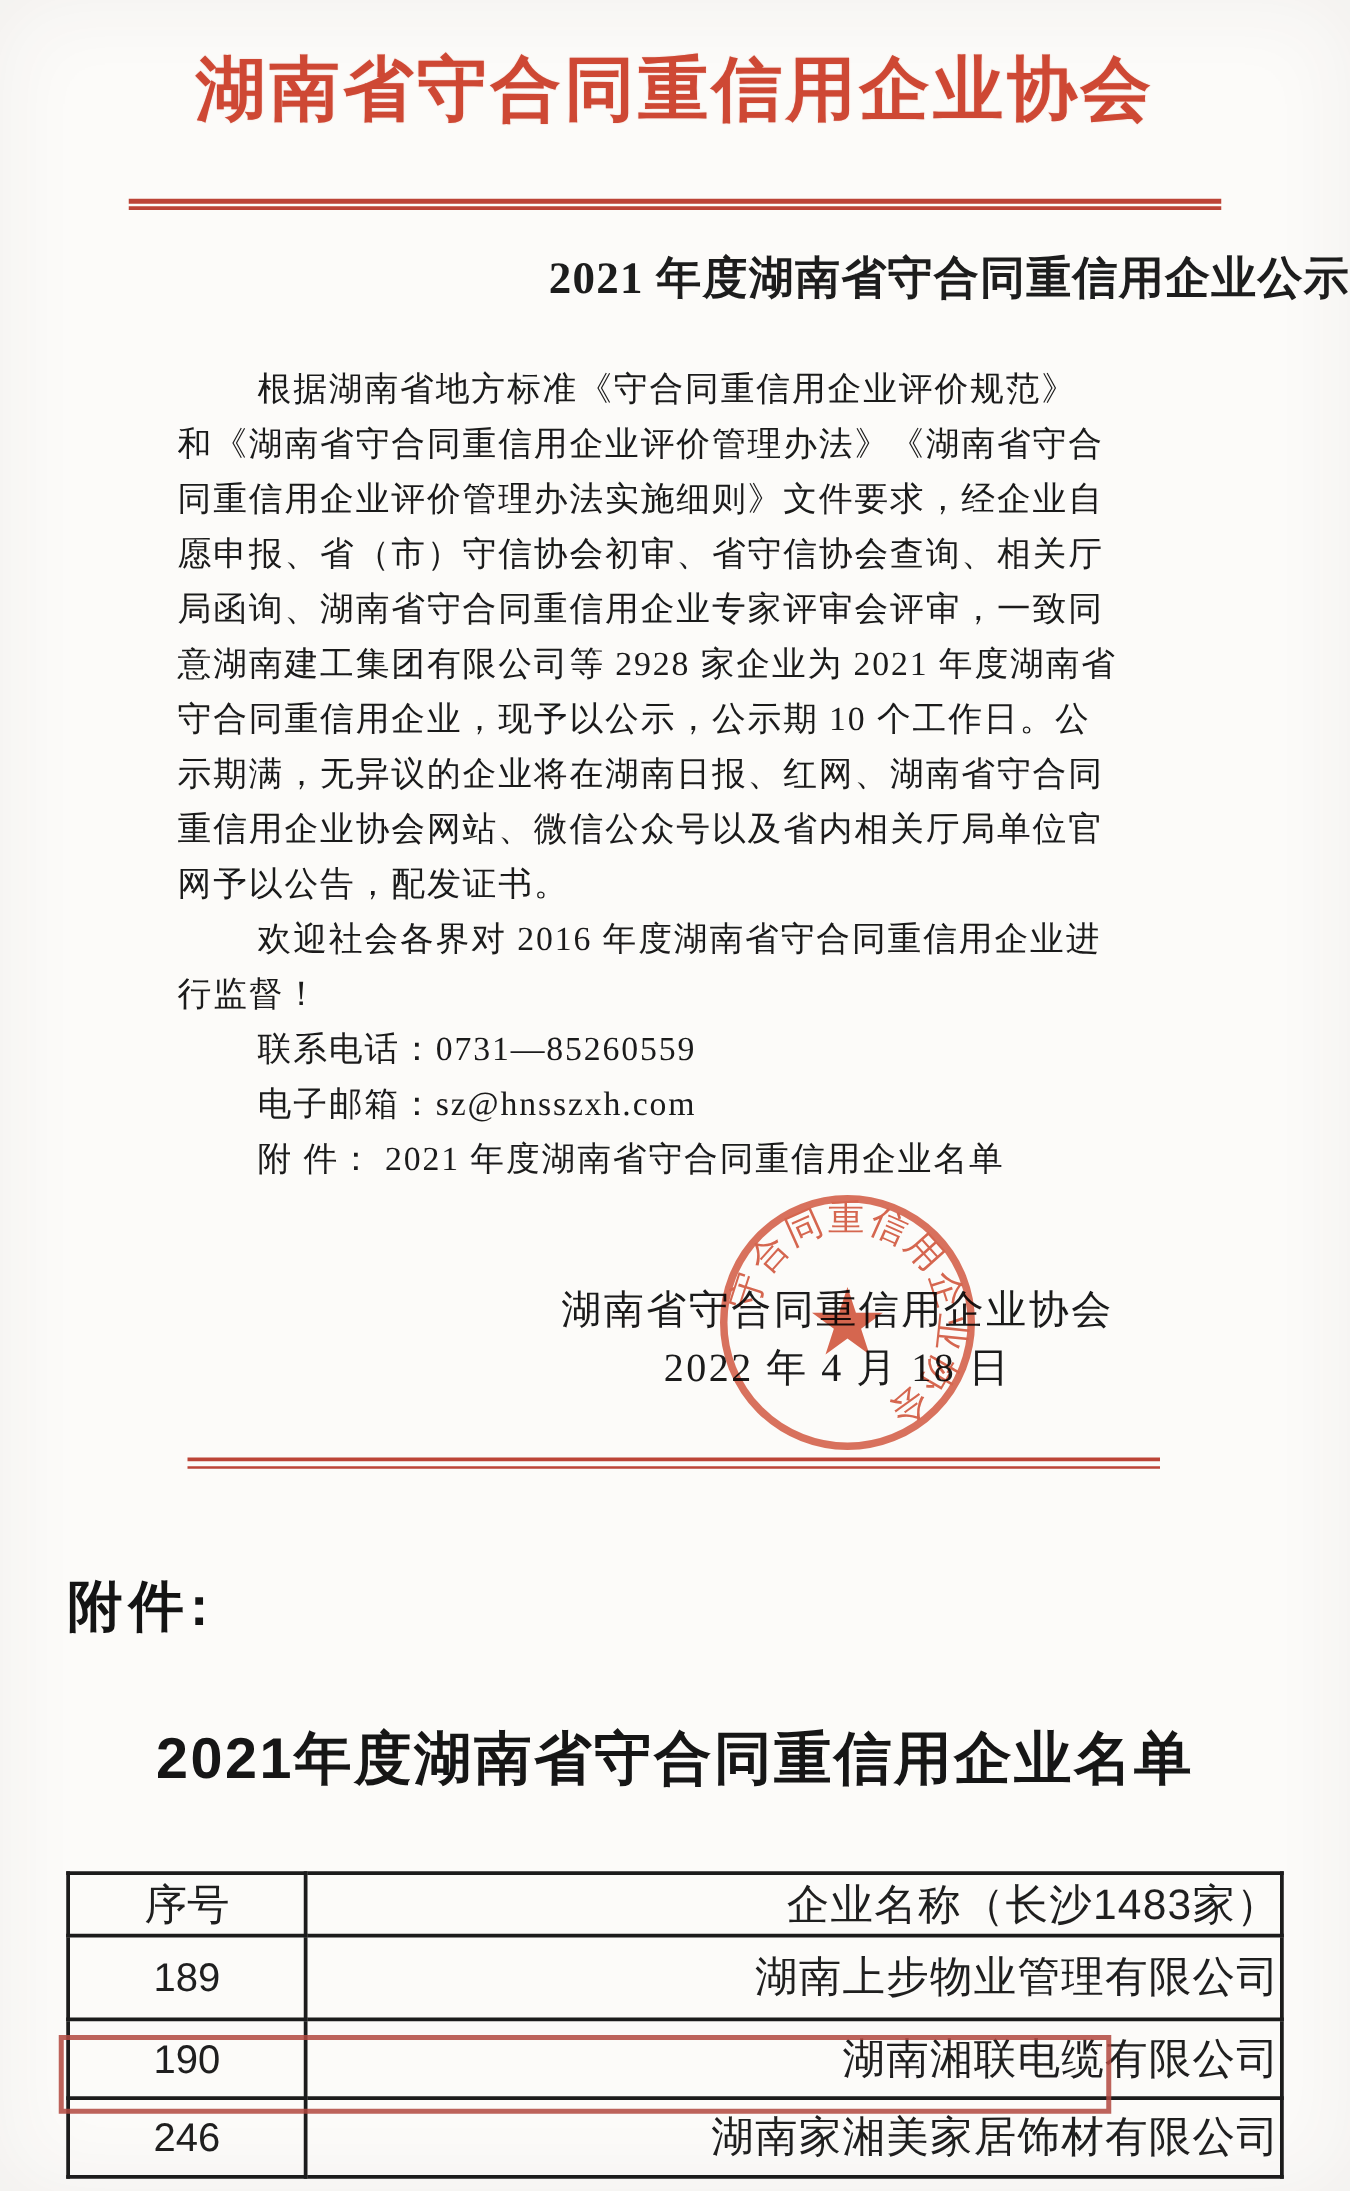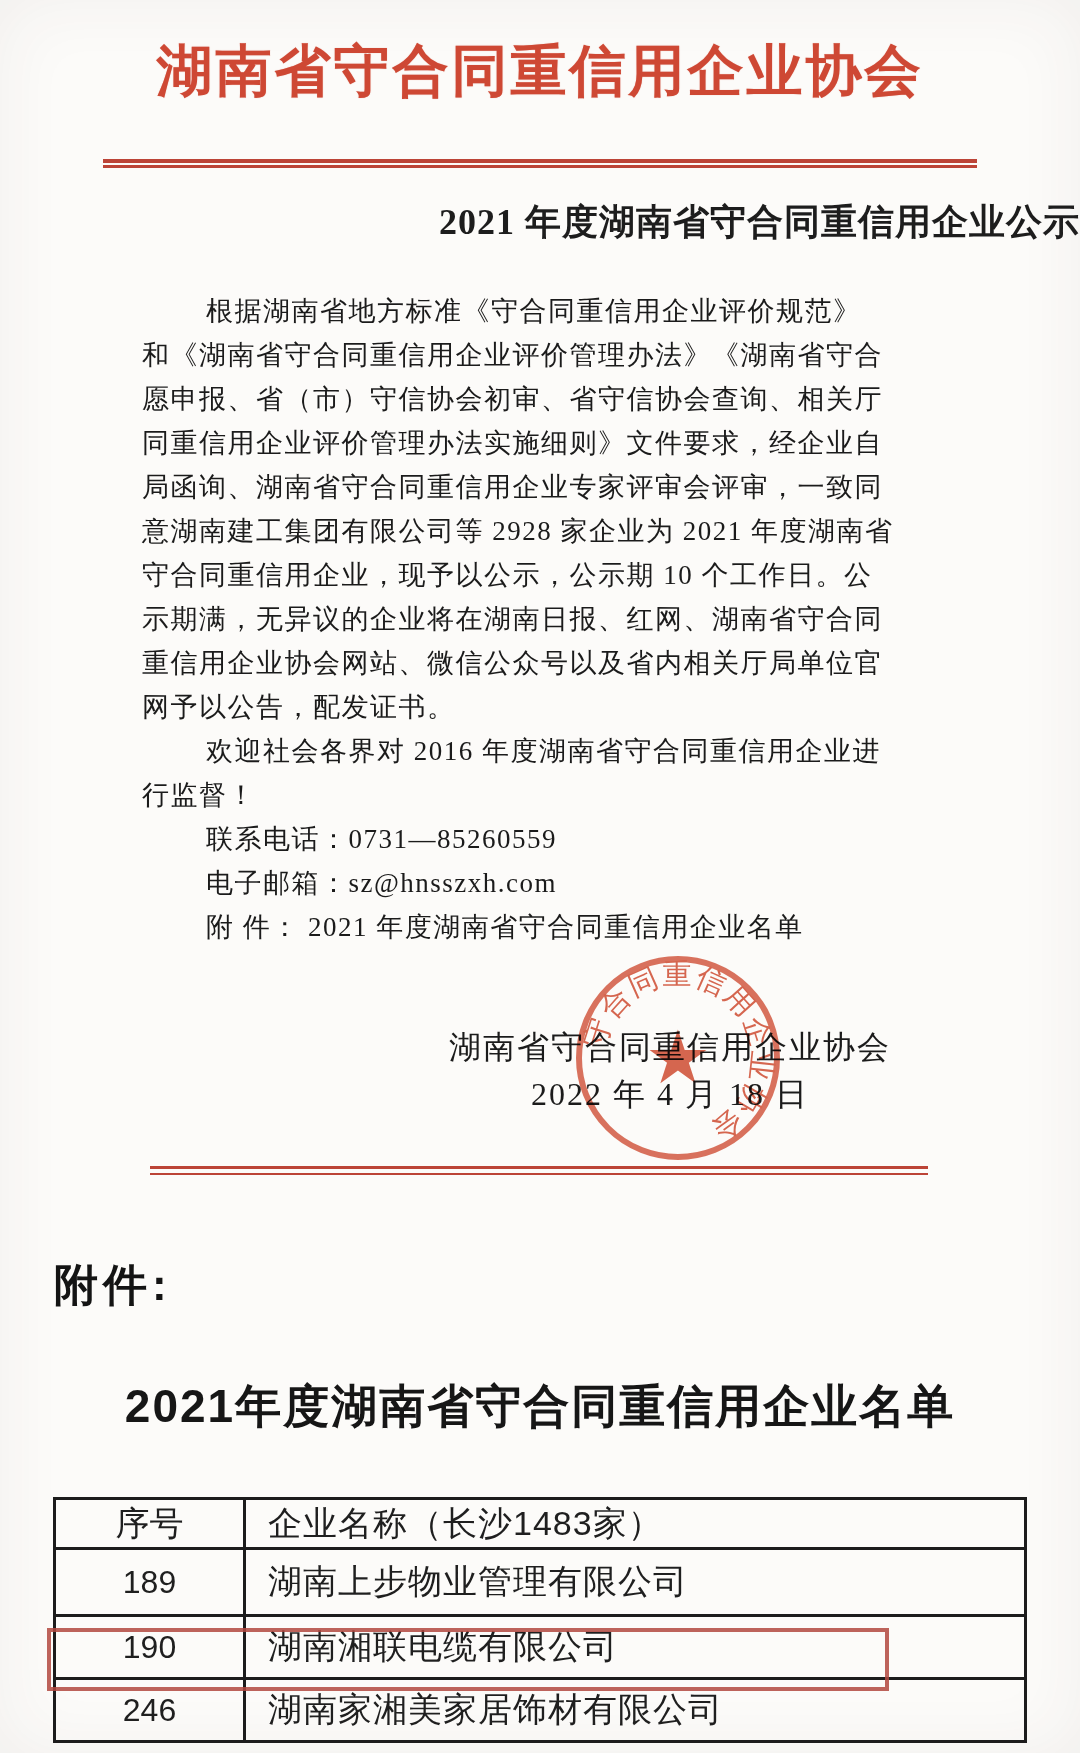--- a/index.html
+++ b/index.html
@@ -115,20 +115,21 @@
     width: 974px;
     border-collapse: collapse;
     font-family: "Liberation Sans", "DejaVu Sans", sans-serif;
     font-size: 34px;
     color: #1f1f1f;
     background: transparent;
   }
   .list-table td {
     border: 3px solid #1c1c1c;
     padding: 0;
+    text-align: right;
   }
   .list-table .col-no { width: 190px; text-align: center; }
   .list-table .col-name { padding-left: 22px; letter-spacing: 1px; }
   .list-table tr { height: 63px; }
   .list-table tr.header-row { height: 50px; }
   .list-table tr.r0 { height: 67px; }
   .list-table .num { font-size: 32px; letter-spacing: 0; }
 
   
   .highlight-box {
@@ -149,23 +150,23 @@
   <div class="red-rule top"></div>
 
   <div class="doc-title">2021 年度湖南省守合同重信用企业公示</div>
 
   <div class="body-text">
 
       <div class="line indent">根据湖南省地方标准《守合同重信用企业评价规范》</div>
 
       <div class="line">和《湖南省守合同重信用企业评价管理办法》《湖南省守合</div>
 
+      <div class="line">同重信用企业评价管理办法实施细则》文件要求，经企业自</div>
+
       <div class="line">愿申报、省（市）守信协会初审、省守信协会查询、相关厅</div>
-
-      <div class="line">同重信用企业评价管理办法实施细则》文件要求，经企业自</div>
 
       <div class="line">局函询、湖南省守合同重信用企业专家评审会评审，一致同</div>
 
       <div class="line">意湖南建工集团有限公司等 2928 家企业为 2021 年度湖南省</div>
 
       <div class="line">守合同重信用企业，现予以公示，公示期 10 个工作日。公</div>
 
       <div class="line">示期满，无异议的企业将在湖南日报、红网、湖南省守合同</div>
 
       <div class="line">重信用企业协会网站、微信公众号以及省内相关厅局单位官</div>

